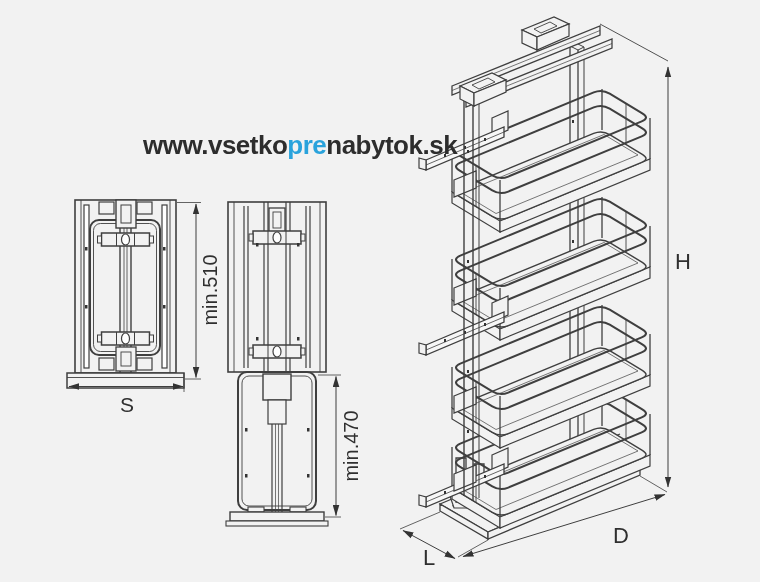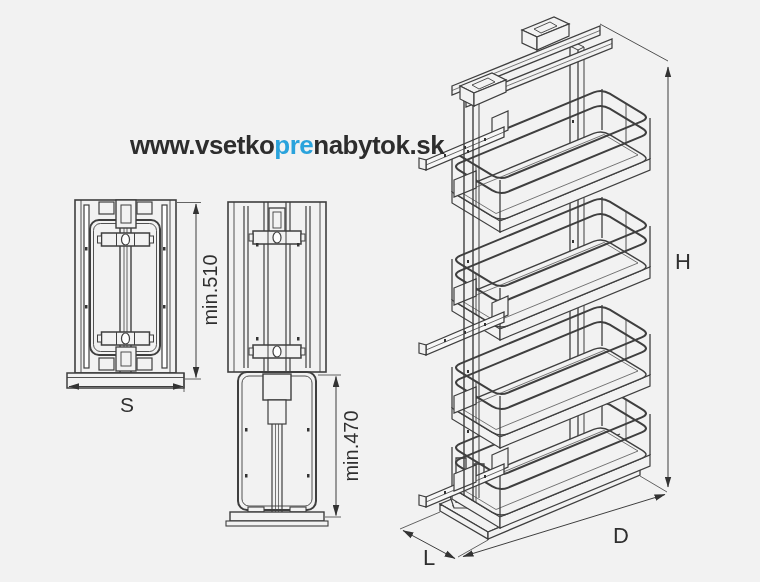--- a/index.html
+++ b/index.html
@@ -10,21 +10,21 @@
   svg{position:absolute;left:0;top:0;}
   .dim{
     position:absolute;color:#2f2f2f;font-family:"Liberation Sans", sans-serif;
     transform:translate(-50%,-50%);white-space:nowrap;line-height:1;
   }
   .dim.rot{transform:translate(-50%,-50%) rotate(-90deg);}
   .dim.sz20{font-size:20px;}
   .dim.sz21{font-size:21px;}
   .dim.sz22{font-size:22px;}
   .watermark{
-    position:absolute;left:130px;top:130px;
+    position:absolute;left:143px;top:130px;
     font-size:26px;font-weight:bold;letter-spacing:-0.5px;
     color:#2d2d2d;white-space:nowrap;
   }
   .watermark .hl{color:#2aa3dc;}
 </style>
 </head>
 <body>
 
 <div class="stage">
 

